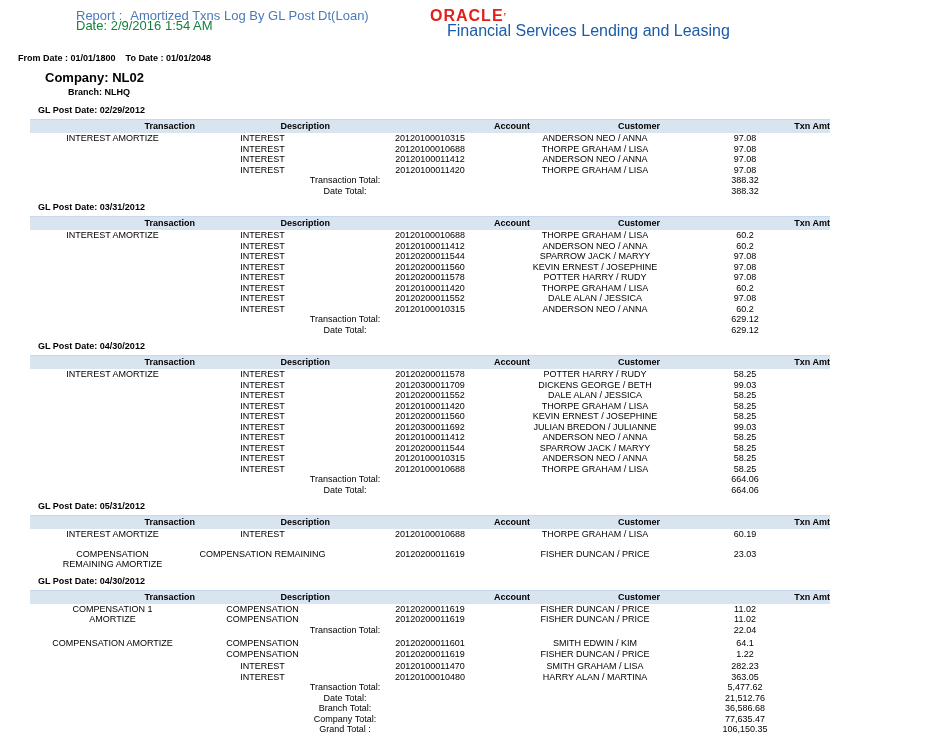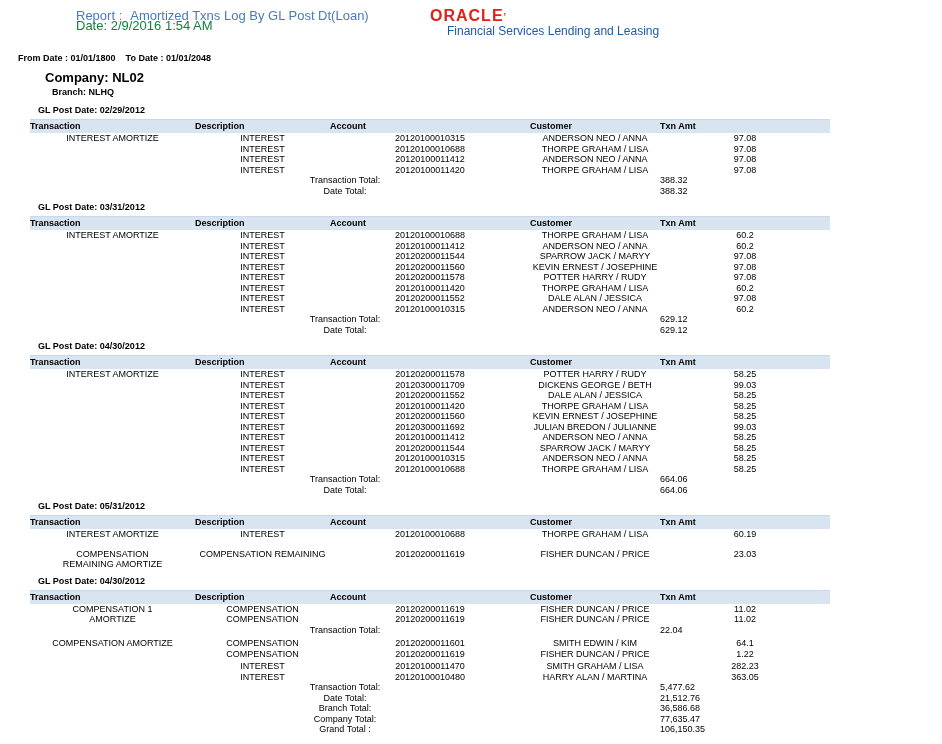--- a/index.html
+++ b/index.html
@@ -5,50 +5,50 @@
   html,body { margin:0; padding:0; background:#fff; }
   .page {
     position:relative; width:942px; height:744px; background:#ffffff;
     font-family:Liberation Sans, sans-serif; color:#000; overflow:hidden;
   }
   .report-title-line { position:absolute; left:76px; top:8px; font-size:13px; color:#4a7aba; white-space:nowrap; }
   .report-title-line .gap { display:inline-block; width:8px; }
   .brand { position:absolute; left:430px; top:8px; }
   .oracle-logo { font-size:16px; font-weight:bold; color:#e21f19; letter-spacing:1px; line-height:16px; }
   .oracle-mark { font-size:9px; vertical-align:top; }
-  .brand-tagline { margin-left:17px; font-size:12px; color:#1b5ca8; line-height:14px; }
+  .brand-tagline { margin-left:17px; font-size:16px; color:#1b5ca8; line-height:14px; }
   .date-line { position:absolute; left:76px; top:18px; font-size:13px; color:#15803d; white-space:nowrap; }
   .fromto-line { position:absolute; left:18px; top:53px; font-size:9px; font-weight:bold; white-space:nowrap; }
   .fromto-line .gap { display:inline-block; width:10px; }
   .company-line { position:absolute; left:45px; top:70px; font-size:13px; font-weight:bold; }
-  .branch-line { position:absolute; left:52px; top:87px; font-size:9px; font-weight:bold; }
+  .branch-line { position:absolute; left:68px; top:87px; font-size:9px; font-weight:bold; }
   .sections { position:absolute; left:0; top:99px; width:796px; }
   .section { }
   .gl-date { margin:6px 0 4px 38px; font-size:9px; font-weight:bold; line-height:10px; }
   .hdr {
     margin-left:30px; width:800px;
     display:grid; grid-template-columns:165px 135px 200px 130px 170px;
     background:#d9e4f1; border-top:1px solid #c9d9ec;
     padding:1px 0 2px 0;
   }
-  .hcell { text-align:left; font-size:9px; font-weight:bold; line-height:10px; }
+  .hcell { text-align:right; font-size:9px; font-weight:bold; line-height:10px; }
   .row {
     margin-left:30px; width:800px;
     display:grid; grid-template-columns:165px 135px 200px 130px 170px;
     font-size:9px; line-height:10.5px; align-items:start;
   }
   .dcell { text-align:center; }
   .cell-transaction { white-space:pre-line; }
   .trow {
     margin-left:30px; width:800px;
     display:grid; grid-template-columns:630px 170px;
     font-size:9px; line-height:10.5px;
   }
   .trow .lbl { text-align:center; }
-  .trow .val { }
+  .trow .val { text-align:center; }
   .spacer { }
 </style>
 </head>
 <body>
 
 <div class="page">
 
   <div class="report-title-line">
     <span>Report :</span><span class="gap"></span><span>Amortized Txns Log By GL Post Dt(Loan)</span>
   </div>

